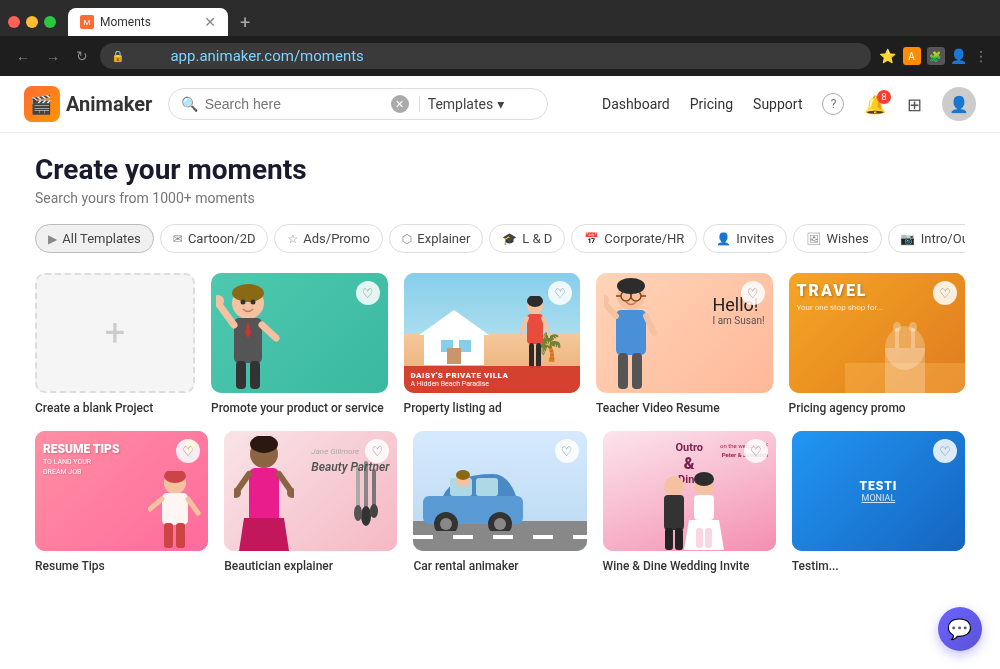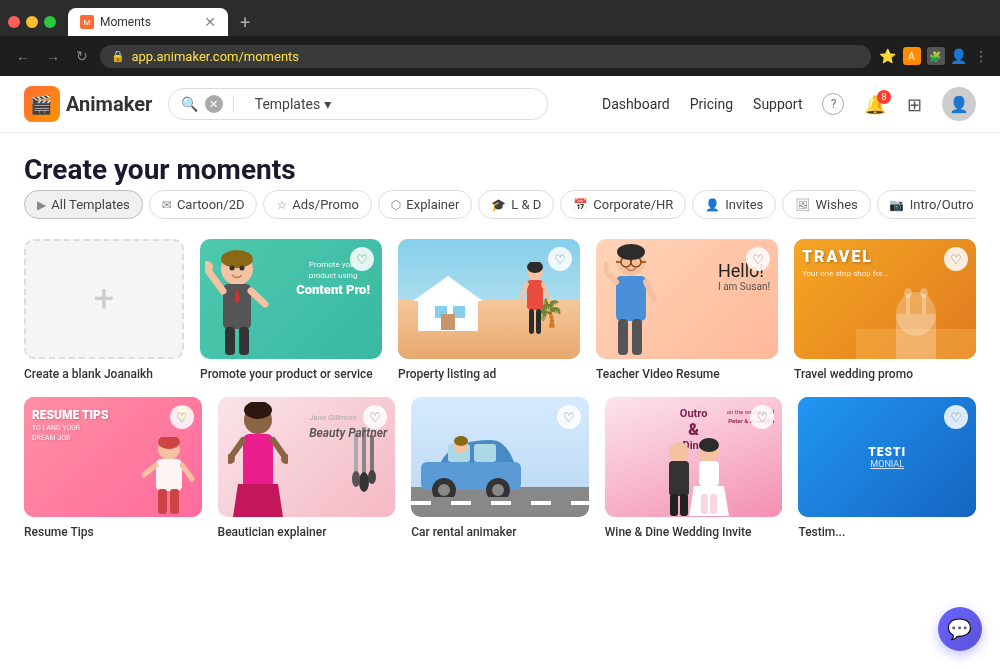--- a/index.html
+++ b/index.html
@@ -202,21 +202,21 @@
     }
     .template-dropdown {
       border: none;
       background: transparent;
       font-size: 14px;
       color: #444;
       cursor: pointer;
       display: flex;
       align-items: center;
       gap: 4px;
-      padding-left: 21px;
+      padding-left: 8px;
       border-left: 1px solid #ddd;
       margin-left: 4px;
     }
     .nav-links {
       display: flex;
       align-items: center;
       gap: 20px;
       margin-left: auto;
     }
     .nav-link {
@@ -264,21 +264,21 @@
       background: #ccc;
       display: flex;
       align-items: center;
       justify-content: center;
       font-size: 16px;
       cursor: pointer;
     }
 
     
     .main-content {
-      padding: 20px 24px;
+      padding: 20px 35px;
       overflow-y: auto;
       flex: 1;
     }
     .page-title {
       font-size: 28px;
       font-weight: 700;
       color: #1a1a2e;
       margin-bottom: 4px;
     }
     .page-subtitle {
@@ -497,41 +497,42 @@
       <span class="tab-close">✕</span>
     </div>
     <span class="tab-new">+</span>
   </div>
   <div class="address-bar">
     <span class="nav-btn">←</span>
     <span class="nav-btn">→</span>
     <span class="nav-btn">↻</span>
     <div class="url-input">
       <span class="url-lock">🔒</span>
-      <span style="font-size:13px;color:#fde047;">app.animaker.com/moments</span>
+      <span style="font-size:15px;color:#7dd3fc;margin-left:39px;">app.animaker.com/moments</span>
     </div>
     <div class="browser-actions">
       <span class="browser-action-btn">⭐</span>
       <span class="extension-icon ext-orange">A</span>
       <span class="extension-icon ext-puzzle">🧩</span>
       <span class="browser-action-btn">👤</span>
       <span class="browser-action-btn">⋮</span>
     </div>
   </div>
 </div>
 
 <div class="app-window">
 
   <div class="app-header">
     <div class="logo">
       <div class="logo-icon">🎬</div>
       <span class="logo-text">Animaker</span>
     </div>
     <div class="search-container">
       <span class="search-icon">🔍</span>
+      <input class="search-input" placeholder="Search here" style="">
       <div class="search-clear">✕</div>
       <div class="template-dropdown">
         <span>Templates</span>
         <span>▾</span>
       </div>
     </div>
     <div class="nav-links">
       <a class="nav-link">Dashboard</a>
       <a class="nav-link">Pricing</a>
       <a class="nav-link">Support</a>
@@ -540,20 +541,21 @@
         <span class="notif-icon">🔔</span>
         <span class="notif-badge">8</span>
       </div>
       <span class="grid-icon">⊞</span>
       <div class="avatar">👤</div>
     </div>
   </div>
 
   <div class="main-content">
     <h1 class="page-title">Create your moments</h1>
+    <p class="page-subtitle">Search yours from 1000+ moments</p>
 
     <div class="category-tabs">
       <div class="cat-tab active">
         <span class="cat-icon">▶</span>
         <span>All Templates</span>
       </div>
       <div class="cat-tab">
         <span class="cat-icon">✉</span>
         <span>Cartoon/2D</span>
       </div>
@@ -587,21 +589,21 @@
       </div>
 
     </div>
 
     <div class="template-grid">
 
       <div class="template-card blank-card">
         <div class="template-thumb">
           <span class="plus-icon">+</span>
         </div>
-        <div class="template-label">Create a blank Joanaikh</div>
+        <div class="template-label">Create a blank Project</div>
       </div>
 
       <div class="template-card card-promote">
         <div class="template-thumb">
           <div class="template-thumb-inner">
 
             <svg width="65" height="110" viewBox="0 0 65 110" style="position:absolute;left:5px;bottom:0;">
 
               <circle cx="32" cy="20" r="16" fill="#f4c2a1"></circle>
 
@@ -617,25 +619,20 @@
               <line x1="46" y1="42" x2="60" y2="55" stroke="#f4c2a1" stroke-width="7" stroke-linecap="round"></line>
 
               <rect x="20" y="78" width="10" height="28" rx="4" fill="#333"></rect>
               <rect x="34" y="78" width="10" height="28" rx="4" fill="#333"></rect>
 
               <circle cx="27" cy="19" r="2.5" fill="#333"></circle>
               <circle cx="37" cy="19" r="2.5" fill="#333"></circle>
 
               <path d="M27 26 Q32 31 37 26" stroke="#c47a5a" stroke-width="1.5" fill="none"></path>
             </svg>
-            <div class="card-promote-text">
-              <div style="font-size:8px;color:rgba(255,255,255,0.9)">Promote your</div>
-              <div style="font-size:8px;color:rgba(255,255,255,0.9)">product using</div>
-              <div class="big" style="font-size:13px;font-weight:900;color:white;">Content Pro!</div>
-            </div>
           </div>
           <div class="heart-btn">♡</div>
         </div>
         <div class="template-label">Promote your product or service</div>
       </div>
 
       <div class="template-card card-property">
         <div class="template-thumb">
           <div class="template-thumb-inner">
 
@@ -658,20 +655,24 @@
             <svg width="30" height="75" viewBox="0 0 30 75" style="position:absolute;right:30px;bottom:22px;">
               <circle cx="15" cy="10" r="8" fill="#f4c2a1"></circle>
               <ellipse cx="15" cy="5" rx="8" ry="6" fill="#2c2c2c"></ellipse>
               <rect x="7" y="18" width="16" height="30" rx="4" fill="#e74c3c"></rect>
               <line x1="7" y1="22" x2="0" y2="40" stroke="#f4c2a1" stroke-width="4" stroke-linecap="round"></line>
               <line x1="23" y1="22" x2="30" y2="40" stroke="#f4c2a1" stroke-width="4" stroke-linecap="round"></line>
               <rect x="9" y="47" width="5" height="25" rx="3" fill="#2c2c2c"></rect>
               <rect x="16" y="47" width="5" height="25" rx="3" fill="#2c2c2c"></rect>
             </svg>
 
+            <div style="position:absolute;bottom:0;left:0;right:0;background:rgba(210,55,40,0.92);padding:5px 7px;color:white;">
+              <div style="font-size:8px;font-weight:900;letter-spacing:0.5px;">DAISY'S PRIVATE VILLA</div>
+              <div style="font-size:7px;">A Hidden Beach Paradise</div>
+            </div>
           </div>
           <div class="heart-btn">♡</div>
         </div>
         <div class="template-label">Property listing ad</div>
       </div>
 
       <div class="template-card card-teacher">
         <div class="template-thumb">
           <div class="template-thumb-inner">
 
@@ -721,21 +722,21 @@
               <rect x="40" y="35" width="40" height="45" fill="rgba(255,255,255,0.25)"></rect>
               <ellipse cx="60" cy="35" rx="20" ry="22" fill="rgba(255,255,255,0.25)"></ellipse>
               <rect x="50" y="15" width="4" height="20" fill="rgba(255,255,255,0.3)"></rect>
               <rect x="66" y="15" width="4" height="20" fill="rgba(255,255,255,0.3)"></rect>
               <ellipse cx="52" cy="14" rx="4" ry="5" fill="rgba(255,255,255,0.3)"></ellipse>
               <ellipse cx="68" cy="14" rx="4" ry="5" fill="rgba(255,255,255,0.3)"></ellipse>
             </svg>
           </div>
           <div class="heart-btn">♡</div>
         </div>
-        <div class="template-label">Travel wedding promo</div>
+        <div class="template-label">Pricing agency promo</div>
       </div>
 
     </div>
 
     <div class="template-grid-row2">
 
       <div class="template-card card-resume">
         <div class="template-thumb">
           <div class="template-thumb-inner">
             <div style="position:absolute;top:0;left:0;right:0;bottom:0;background:linear-gradient(135deg,#ff8fa3,#ff6b9d);"></div>

